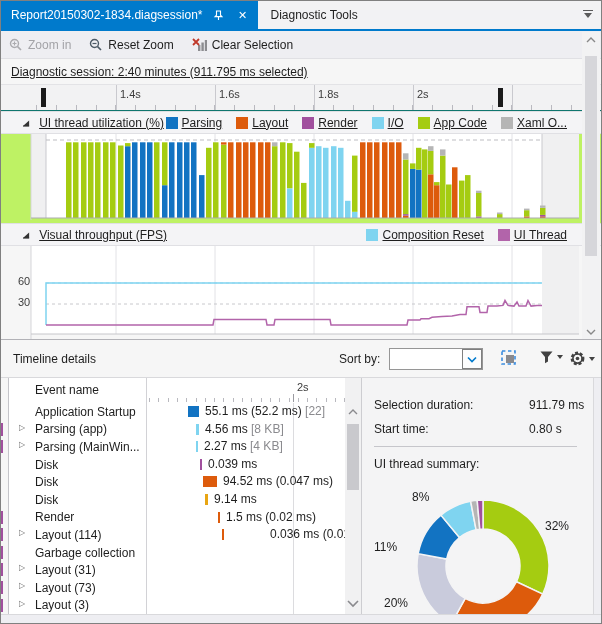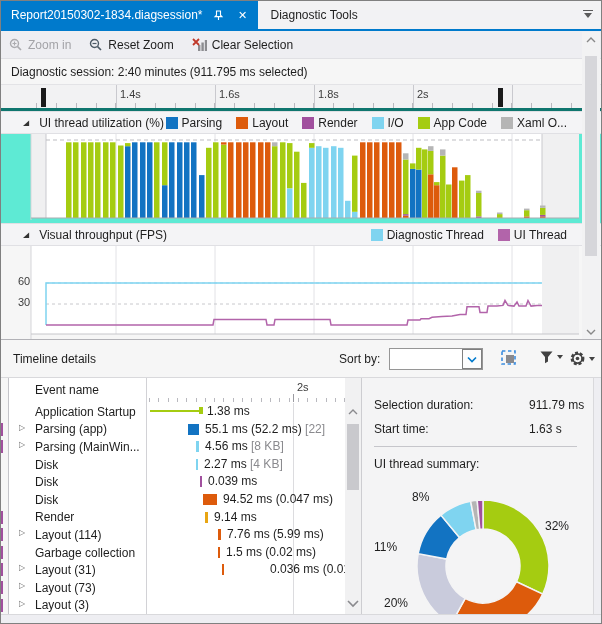--- a/index.html
+++ b/index.html
@@ -15,23 +15,23 @@
   .tab-caret { position:absolute; right:8px; top:9px; width:10px; height:10px; }
   .tab-caret .bar { height:1px; background:#5b5b5b; margin-bottom:2px; }
   .tab-caret .tri { width:0; height:0; border-left:4px solid transparent; border-right:4px solid transparent; border-top:5px solid #5b5b5b; margin:0 auto; }
 
   
   .toolbar { height:28px; background:#eeeef2; display:flex; align-items:center; padding-left:8px; gap:18px; border-bottom:1px solid #e0e0e4; }
   .tb-btn { display:flex; align-items:center; gap:5px; }
   .tb-btn.disabled { color:#a3a3a7; }
 
   
-  .charts { position:relative; background:#5eead4; }
+  .charts { position:relative; background:#bef264;text-decoration:underline; }
   .session-row { height:26px; display:flex; align-items:center; padding-left:10px; border-bottom:1px solid #e3e3e6; background:#f6f6f6; }
-  .ruler { position:relative; height:26px; background:#f2f2f3; border-bottom:3px solid #0f766e; }
+  .ruler { position:relative; height:26px; background:#f2f2f3; border-bottom:1px solid #0f766e; }
   .ruler .tick-label { position:absolute; top:3px; font-size:11px; color:#3c3c3c; }
   .ruler .vmaj { position:absolute; top:0; bottom:0; width:1px; background:#c9c9ce; }
   .ruler .vmin { position:absolute; bottom:0; height:5px; width:1px; background:#b9b9bf; }
   .ruler .handle { position:absolute; top:3px; width:5px; height:19px; background:#1a1a1a; }
   .sec-h { height:23px; background:#f4f4f6; border-top:1px solid #e0e0e4; border-bottom:1px solid #e0e0e4; display:flex; align-items:center; }
   .sec-h .tri { margin-left:22px; font-size:8px; color:#333; transform:scaleY(.9); }
   .sec-h .sec-title { margin-left:10px; white-space:nowrap; }
   .legend { margin-left:auto; margin-right:34px; display:flex; align-items:center; gap:14px; }
   .legend .li { display:flex; align-items:center; gap:4px; white-space:nowrap; }
   .legend .chip { width:12px; height:12px; display:inline-block; }
@@ -308,21 +308,21 @@
         <rect x="539" y="71.5" width="5.5" height="2.3" fill="#b5b5b5"></rect>
         <line x1="30" y1="84" x2="578" y2="84" stroke="#ababb0"></line>
       </svg>
 
     <div class="sec-h">
       <span class="tri">◢</span>
       <span class="sec-title">Visual throughput (FPS)</span>
       <div class="legend">
           <div class="li">
             <div class="chip" style="background: rgb(127, 212, 240);"></div>
-            <span>Diagnostic Thread</span>
+            <span>Composition Reset</span>
           </div>
           <div class="li">
             <div class="chip" style="background: rgb(178, 100, 170);"></div>
             <span>UI Thread</span>
           </div>
         </div>
     </div>
 
     <div class="fps-wrap">
       <span class="fps-lab" style="left:17px; top:29px;">60</span>
@@ -476,25 +476,20 @@
           <div style="position: absolute; bottom: 1px; height: 4px; width: 1px; background: rgb(185, 185, 191); left: 169.4px;"></div>
           <div style="position: absolute; bottom: 1px; height: 4px; width: 1px; background: rgb(185, 185, 191); left: 178.7px;"></div>
           <div style="position: absolute; bottom: 1px; height: 4px; width: 1px; background: rgb(185, 185, 191); left: 188px;"></div>
           <div style="position: absolute; bottom: 1px; height: 4px; width: 1px; background: rgb(185, 185, 191); left: 197.3px;"></div>
           <div style="position: absolute; bottom: 1px; height: 8px; width: 1px; background: rgb(154, 154, 160); left: 146px;"></div>
           <div style="position: absolute; top: 3px; left: 150px; font-size: 11px; color: rgb(60, 60, 60);">2s</div>
         </div>
       <div class="mini-grid" style="left: 146px;"></div>
       <div class="rows" id="bar-rows">
           <div class="row">
-            <div class="bar" style="left: 3px; width: 51px; height: 2px; top: 7px; background: rgb(165, 204, 17);"></div>
-            <div class="bar" style="left: 52px; width: 4px; height: 7px; top: 4px; background: rgb(165, 204, 17);"></div>
-            <div class="lbl" style="left: 60px;"><span>1.38 ms</span> <span class="extra"></span></div>
-          </div>
-          <div class="row">
             <div class="bar" style="left: 41px; width: 11px; background: rgb(18, 115, 194);"></div>
             <div class="lbl" style="left: 58px;"><span>55.1 ms (52.2 ms)</span> <span class="extra">[22]</span></div>
           </div>
           <div class="row">
             <div class="bar" style="left: 49px; width: 3px; background: rgb(127, 212, 240);"></div>
             <div class="lbl" style="left: 58px;"><span>4.56 ms</span> <span class="extra">[8 KB]</span></div>
           </div>
           <div class="row">
             <div class="bar" style="left: 49px; width: 2px; background: rgb(127, 212, 240);"></div>
             <div class="lbl" style="left: 57px;"><span>2.27 ms</span> <span class="extra">[4 KB]</span></div>
@@ -503,24 +498,20 @@
             <div class="bar" style="left: 53px; width: 2px; background: rgb(161, 80, 158);"></div>
             <div class="lbl" style="left: 61px; text-align: right;"><span>0.039 ms</span> <span class="extra"></span></div>
           </div>
           <div class="row">
             <div class="bar" style="left: 56px; width: 14px; background: rgb(221, 91, 12);"></div>
             <div class="lbl" style="left: 76px;"><span>94.52 ms (0.047 ms)</span> <span class="extra"></span></div>
           </div>
           <div class="row">
             <div class="bar" style="left: 58px; width: 3px; background: rgb(232, 165, 19);"></div>
             <div class="lbl" style="left: 67px;"><span>9.14 ms</span> <span class="extra"></span></div>
-          </div>
-          <div class="row">
-            <div class="bar" style="left: 71px; width: 3px; background: rgb(221, 91, 12);"></div>
-            <div class="lbl" style="left: 80px;"><span>7.76 ms (5.99 ms)</span> <span class="extra"></span></div>
           </div>
           <div class="row">
             <div class="bar" style="left: 71px; width: 2px; background: rgb(221, 91, 12);"></div>
             <div class="lbl" style="left: 79px;"><span>1.5 ms (0.02 ms)</span> <span class="extra"></span></div>
           </div>
           <div class="row">
             <div class="bar" style="left: 75px; width: 2px; background: rgb(221, 91, 12);"></div>
             <div class="lbl" style="left: 75px; margin-left: 48px;"><span>0.036 ms (0.012 ms)</span> <span class="extra"></span></div>
           </div>
         </div>
@@ -540,21 +531,21 @@
         </div>
     </div>
 
     <div class="col-summary">
       <div class="sum-line" style="top:20px;">
         <span>Selection duration:</span>
         <span class="sum-val">911.79 ms</span>
       </div>
       <div class="sum-line" style="top:44px;">
         <span>Start time:</span>
-        <span class="sum-val">1.63 s</span>
+        <span class="sum-val">0.80 s</span>
       </div>
       <div class="sum-div" style="top:68px;"></div>
       <div class="sum-line" style="top:79px;">UI thread summary:</div>
       <svg id="donut-svg" width="232" height="237" style="position:absolute; left:0; top:0;">
           <path d="M 121 122 A 66 66 0 0 1 180.7185854627573 216.1014332432948 L 154.47860094124272 203.7538337879077 A 37 37 0 0 0 121 151 Z" fill="#a5cc11" stroke="#f4f4f5" stroke-width="1.5"></path>
           <path d="M 180.7185854627573 216.1014332432948 A 66 66 0 0 1 89.20425750928678 245.836240882895 L 103.17511405823653 220.42334716162296 A 37 37 0 0 0 154.47860094124272 203.7538337879077 Z" fill="#dd5b0c" stroke="#f4f4f5" stroke-width="1.5"></path>
           <path d="M 89.20425750928678 245.836240882895 A 66 66 0 0 1 56.16904145190655 175.63283323734217 L 84.65537172303851 181.06689136032819 A 37 37 0 0 0 103.17511405823653 220.42334716162296 Z" fill="#c9cbdc" stroke="#f4f4f5" stroke-width="1.5"></path>
           <path d="M 56.16904145190655 175.63283323734217 A 66 66 0 0 1 78.93001667658649 137.14612597679792 L 97.41531237929848 159.4910100172958 A 37 37 0 0 0 84.65537172303851 181.06689136032819 Z" fill="#1273c2" stroke="#f4f4f5" stroke-width="1.5"></path>
           <path d="M 78.93001667658649 137.14612597679792 A 66 66 0 0 1 108.63283323734217 123.16904145190655 L 114.06689136032819 151.6553717230385 A 37 37 0 0 0 97.41531237929848 159.4910100172958 Z" fill="#7fd4f0" stroke="#f4f4f5" stroke-width="1.5"></path>
           <path d="M 108.63283323734217 123.16904145190655 A 66 66 0 0 1 115.20182102765095 122.25518179655062 L 117.7495057276225 151.14305646170263 A 37 37 0 0 0 114.06689136032819 151.6553717230385 Z" fill="#b5b5b5" stroke="#f4f4f5" stroke-width="1.5"></path>

